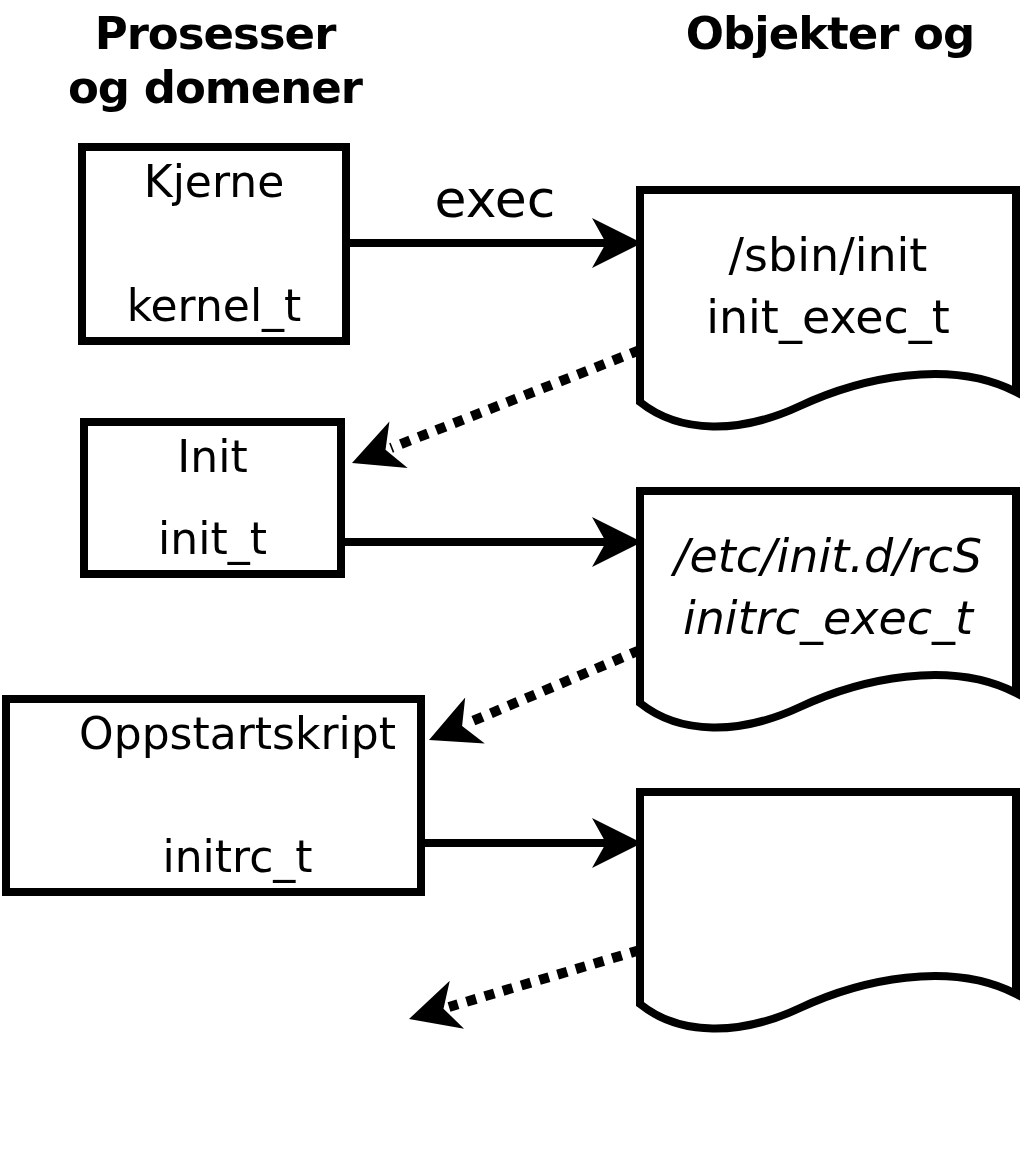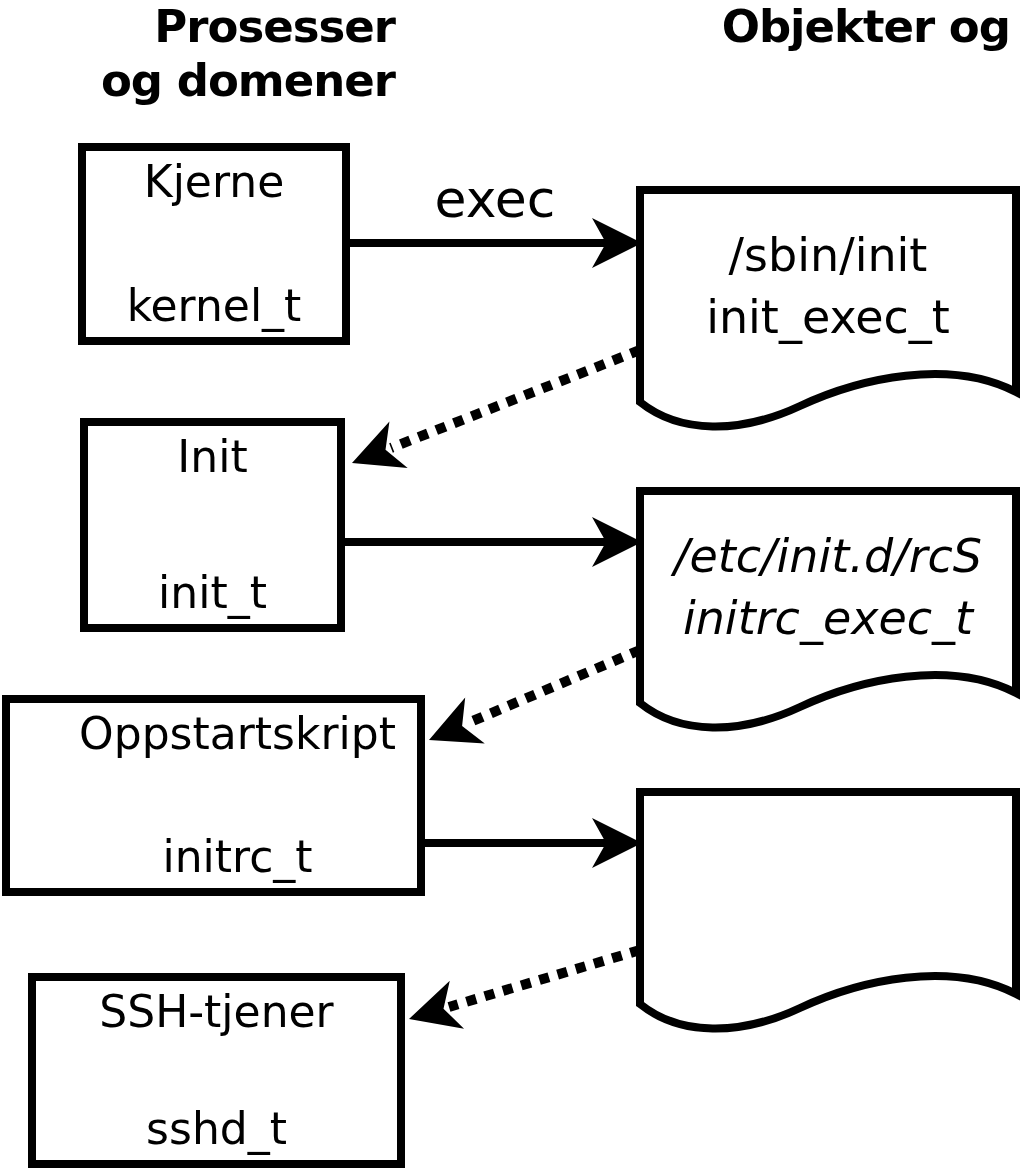--- a/index.html
+++ b/index.html
@@ -8,22 +8,22 @@
     width:1024px;height:1173px;
     background:#ffffff;
     font-family:"DejaVu Sans","Liberation Sans",sans-serif;
     color:#000;
     overflow:hidden;
   }
   .layer{position:absolute;left:0;top:0;width:1024px;height:1173px;}
   svg.layer{pointer-events:none;}
 
   .col-header{
-    position:absolute;top:0;width:360px;
-    text-align:right;font-weight:bold;
+    position:absolute;top:7px;width:360px;
+    text-align:center;font-weight:bold;
     font-size:45px;line-height:54px;
     letter-spacing:-1px;
   }
   .proc-box{
     position:absolute;box-sizing:border-box;
     border:8px solid #000;background:#fff;
     display:flex;flex-direction:column;
     align-items:center;justify-content:space-between;
     text-align:center;
     font-size:44px;line-height:62px;
@@ -86,31 +86,27 @@
     <div>og domener</div>
   </div>
   <div class="col-header" style="left:650px;">
     <div>Objekter og</div>
   </div>
 
   <div class="proc-box" style="left:78px;top:143px;width:272px;height:202px;">
     <div>Kjerne</div>
     <div>kernel_t</div>
   </div>
-  <div class="proc-box" style="left:80px;top:418px;width:265px;height:214px;">
+  <div class="proc-box" style="left:80px;top:418px;width:265px;height:160px;">
     <div>Init</div>
     <div>init_t</div>
   </div>
   <div class="proc-box" style="left:2px;top:695px;width:423px;height:201px;padding-left:48px;">
     <div>Oppstartskript</div>
     <div>initrc_t</div>
-  </div>
-  <div class="proc-box" style="left:28px;top:973px;width:377px;height:195px;">
-    <div>SSH-tjener</div>
-    <div>sshd_t</div>
   </div>
 
   <div class="doc-label" style="left:648px;top:196px;">
     <div>/sbin/init</div>
     <div>init_exec_t</div>
   </div>
   <div class="doc-label" style="left:648px;top:497px;font-style:italic;">
     <div>/etc/init.d/rcS</div>
     <div>initrc_exec_t</div>
   </div>

